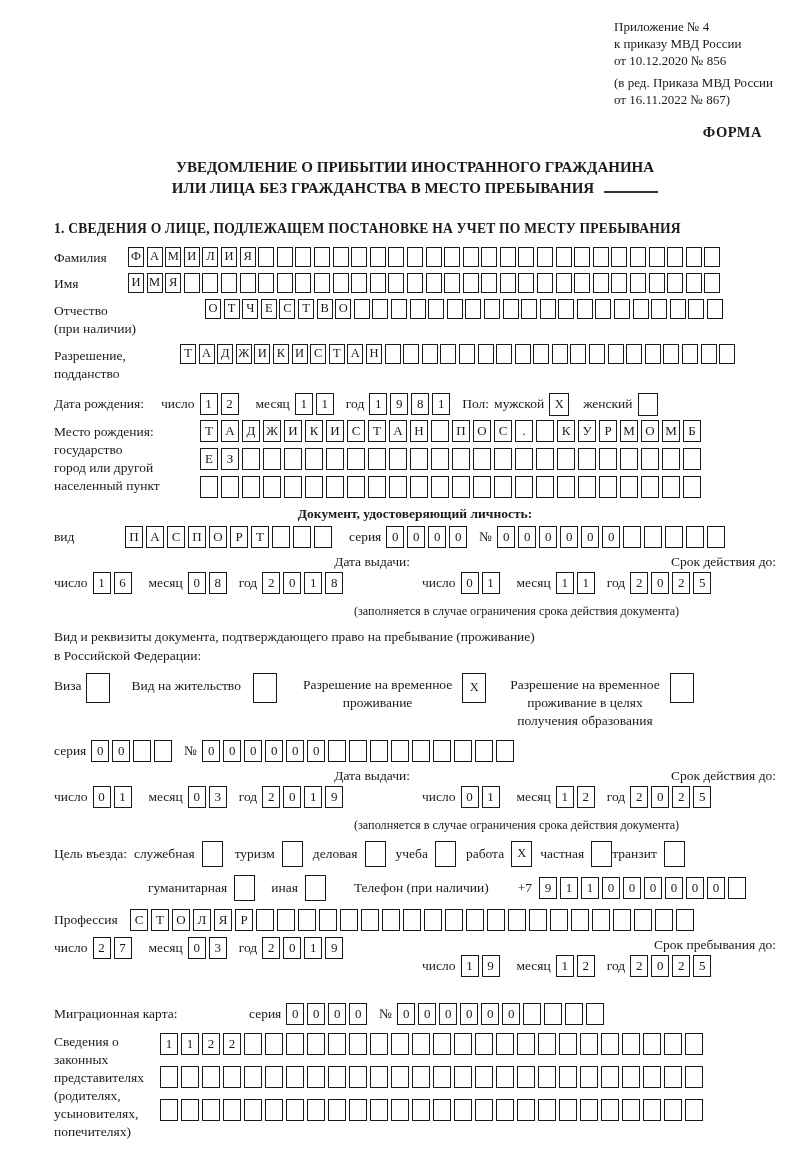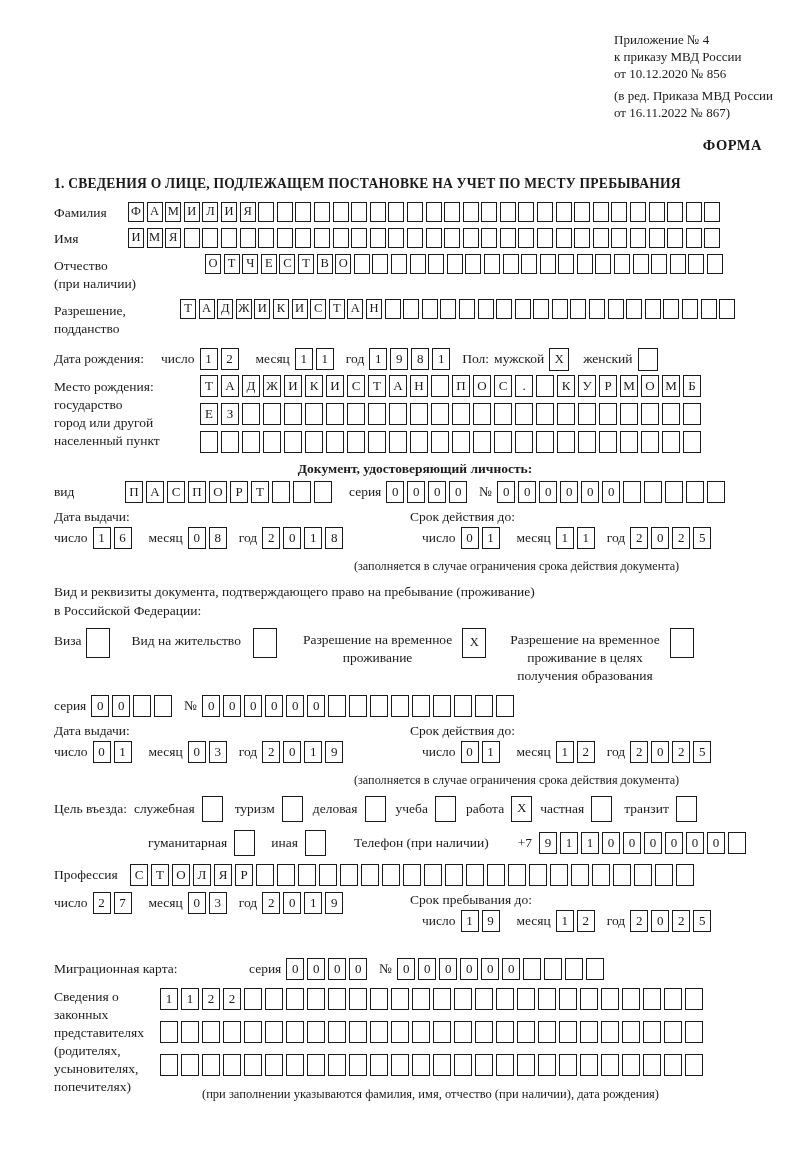--- a/index.html
+++ b/index.html
@@ -2,21 +2,21 @@
 <html><head>
 <meta charset="utf-8">
 <style>
   html,body{margin:0;padding:0}
   body{
     width:800px;height:1163px;overflow:hidden;
     background:#ffffff;color:#1a1a1a;
     font-family:"Liberation Serif", serif;
     font-size:13.5px;
   }
-  .page{padding:31px 24px 0 54px}
+  .page{padding:18px 24px 0 54px}
   
   .appendix{margin-left:560px;line-height:17px;font-size:13px}
   .appendix .gap{margin-top:5px}
   .forma{text-align:right;padding-right:14px;font-weight:bold;font-size:14.5px;margin-top:16px;letter-spacing:.5px}
   
   .title{text-align:center;font-weight:bold;font-size:15px;line-height:21px;margin-top:16px}
   .title-underline{display:inline-block;width:54px;height:13px;border-bottom:2px solid #333;margin-left:10px}
   .sec{font-weight:bold;font-size:13.6px;margin-top:22px;letter-spacing:.2px}
   
   .row{display:flex;align-items:flex-start;margin-top:6px}
@@ -35,21 +35,21 @@
   .chklg .cell{width:22px;height:28px;line-height:26px;margin-right:0}
   
   .dw{margin-right:5px;padding-top:3px}
   .mlA{margin-left:14px}.mlB{margin-left:9px}.mlC{margin-left:12px}
   
   .dochead{text-align:center;font-weight:bold;margin-top:8px;font-size:13.5px}
   
   .dcols{display:flex;margin-top:6px}
   .dcol-l{width:356px}
   .dcol-r{flex:1}
-  .dhead{text-align:left;margin-bottom:2px}
+  .dhead{text-align:right;margin-bottom:2px}
   .dline{display:flex;align-items:flex-start}
   .fillnote{font-size:12.2px;margin-left:300px;margin-top:10px}
   .para{line-height:19px;margin-top:8px}
   
   .optrow{display:flex;align-items:flex-start;margin-top:8px}
   .opt{display:flex;align-items:flex-start}
   .optlbl{text-align:center;line-height:19px;padding-top:3px}
   
   .crow{display:flex;align-items:center;margin-top:8px}
   .copt{display:flex;align-items:center}
@@ -69,20 +69,24 @@
   <div class="appendix">
     <div>Приложение № 4</div>
     <div>к приказу МВД России</div>
     <div>от 10.12.2020 № 856</div>
     <div class="gap">(в ред. Приказа МВД России</div>
     <div>от 16.11.2022 № 867)</div>
   </div>
 
   <div class="forma">ФОРМА</div>
 
+  <div class="title">
+    <div>УВЕДОМЛЕНИЕ О ПРИБЫТИИ ИНОСТРАННОГО ГРАЖДАНИНА</div>
+    <div><span>ИЛИ ЛИЦА БЕЗ ГРАЖДАНСТВА В МЕСТО ПРЕБЫВАНИЯ</span><span class="title-underline"></span></div>
+  </div>
 
   <div class="sec">1. СВЕДЕНИЯ О ЛИЦЕ, ПОДЛЕЖАЩЕМ ПОСТАНОВКЕ НА УЧЕТ ПО МЕСТУ ПРЕБЫВАНИЯ</div>
 
   <div class="row mt10">
     <span class="lbl w74">Фамилия</span>
     <span class="boxes"><span class="cell">Ф</span><span class="cell">А</span><span class="cell">М</span><span class="cell">И</span><span class="cell">Л</span><span class="cell">И</span><span class="cell">Я</span><span class="cell"></span><span class="cell"></span><span class="cell"></span><span class="cell"></span><span class="cell"></span><span class="cell"></span><span class="cell"></span><span class="cell"></span><span class="cell"></span><span class="cell"></span><span class="cell"></span><span class="cell"></span><span class="cell"></span><span class="cell"></span><span class="cell"></span><span class="cell"></span><span class="cell"></span><span class="cell"></span><span class="cell"></span><span class="cell"></span><span class="cell"></span><span class="cell"></span><span class="cell"></span><span class="cell"></span><span class="cell"></span></span>
   </div>
 
   <div class="row">
     <span class="lbl w74">Имя</span>
@@ -254,21 +258,21 @@
         <span class="boxes chk2"><span class="cell"></span></span>
       </span>
     <span class="copt" style="margin-left:10px">
         <span class="coptlbl">работа</span>
         <span class="boxes chk2"><span class="cell">X</span></span>
       </span>
     <span class="copt" style="margin-left:8px">
         <span class="coptlbl">частная</span>
         <span class="boxes chk2"><span class="cell"></span></span>
       </span>
-    <span class="copt" style="margin-left:12px">
+    <span class="copt" style="">
         <span class="coptlbl">транзит</span>
         <span class="boxes chk2"><span class="cell"></span></span>
       </span>
   </div>
   <div class="crow">
     <span class="copt" style="margin-left:94px">
         <span class="coptlbl">гуманитарная</span>
         <span class="boxes chk2"><span class="cell"></span></span>
       </span>
     <span class="copt" style="margin-left:16px">
@@ -323,17 +327,16 @@
       <span class="lline">законных</span>
       <span class="lline">представителях</span>
       <span class="lline">(родителях,</span>
       <span class="lline">усыновителях,</span>
       <span class="lline">попечителях)</span>
     </span>
     <span>
       <div class="reprow"><span class="boxes big"><span class="cell">1</span><span class="cell">1</span><span class="cell">2</span><span class="cell">2</span><span class="cell"></span><span class="cell"></span><span class="cell"></span><span class="cell"></span><span class="cell"></span><span class="cell"></span><span class="cell"></span><span class="cell"></span><span class="cell"></span><span class="cell"></span><span class="cell"></span><span class="cell"></span><span class="cell"></span><span class="cell"></span><span class="cell"></span><span class="cell"></span><span class="cell"></span><span class="cell"></span><span class="cell"></span><span class="cell"></span><span class="cell"></span><span class="cell"></span></span></div>
       <div class="reprow"><span class="boxes big"><span class="cell"></span><span class="cell"></span><span class="cell"></span><span class="cell"></span><span class="cell"></span><span class="cell"></span><span class="cell"></span><span class="cell"></span><span class="cell"></span><span class="cell"></span><span class="cell"></span><span class="cell"></span><span class="cell"></span><span class="cell"></span><span class="cell"></span><span class="cell"></span><span class="cell"></span><span class="cell"></span><span class="cell"></span><span class="cell"></span><span class="cell"></span><span class="cell"></span><span class="cell"></span><span class="cell"></span><span class="cell"></span><span class="cell"></span></span></div>
       <div class="reprow"><span class="boxes big"><span class="cell"></span><span class="cell"></span><span class="cell"></span><span class="cell"></span><span class="cell"></span><span class="cell"></span><span class="cell"></span><span class="cell"></span><span class="cell"></span><span class="cell"></span><span class="cell"></span><span class="cell"></span><span class="cell"></span><span class="cell"></span><span class="cell"></span><span class="cell"></span><span class="cell"></span><span class="cell"></span><span class="cell"></span><span class="cell"></span><span class="cell"></span><span class="cell"></span><span class="cell"></span><span class="cell"></span><span class="cell"></span><span class="cell"></span></span></div>
-      <div class="botnote" style="margin-left:42px">(при заполнении указываются фамилия, имя, отчество (при наличии), дата рождения)</div>
     </span>
   </div>
 
 </div>
 
 </body></html>

